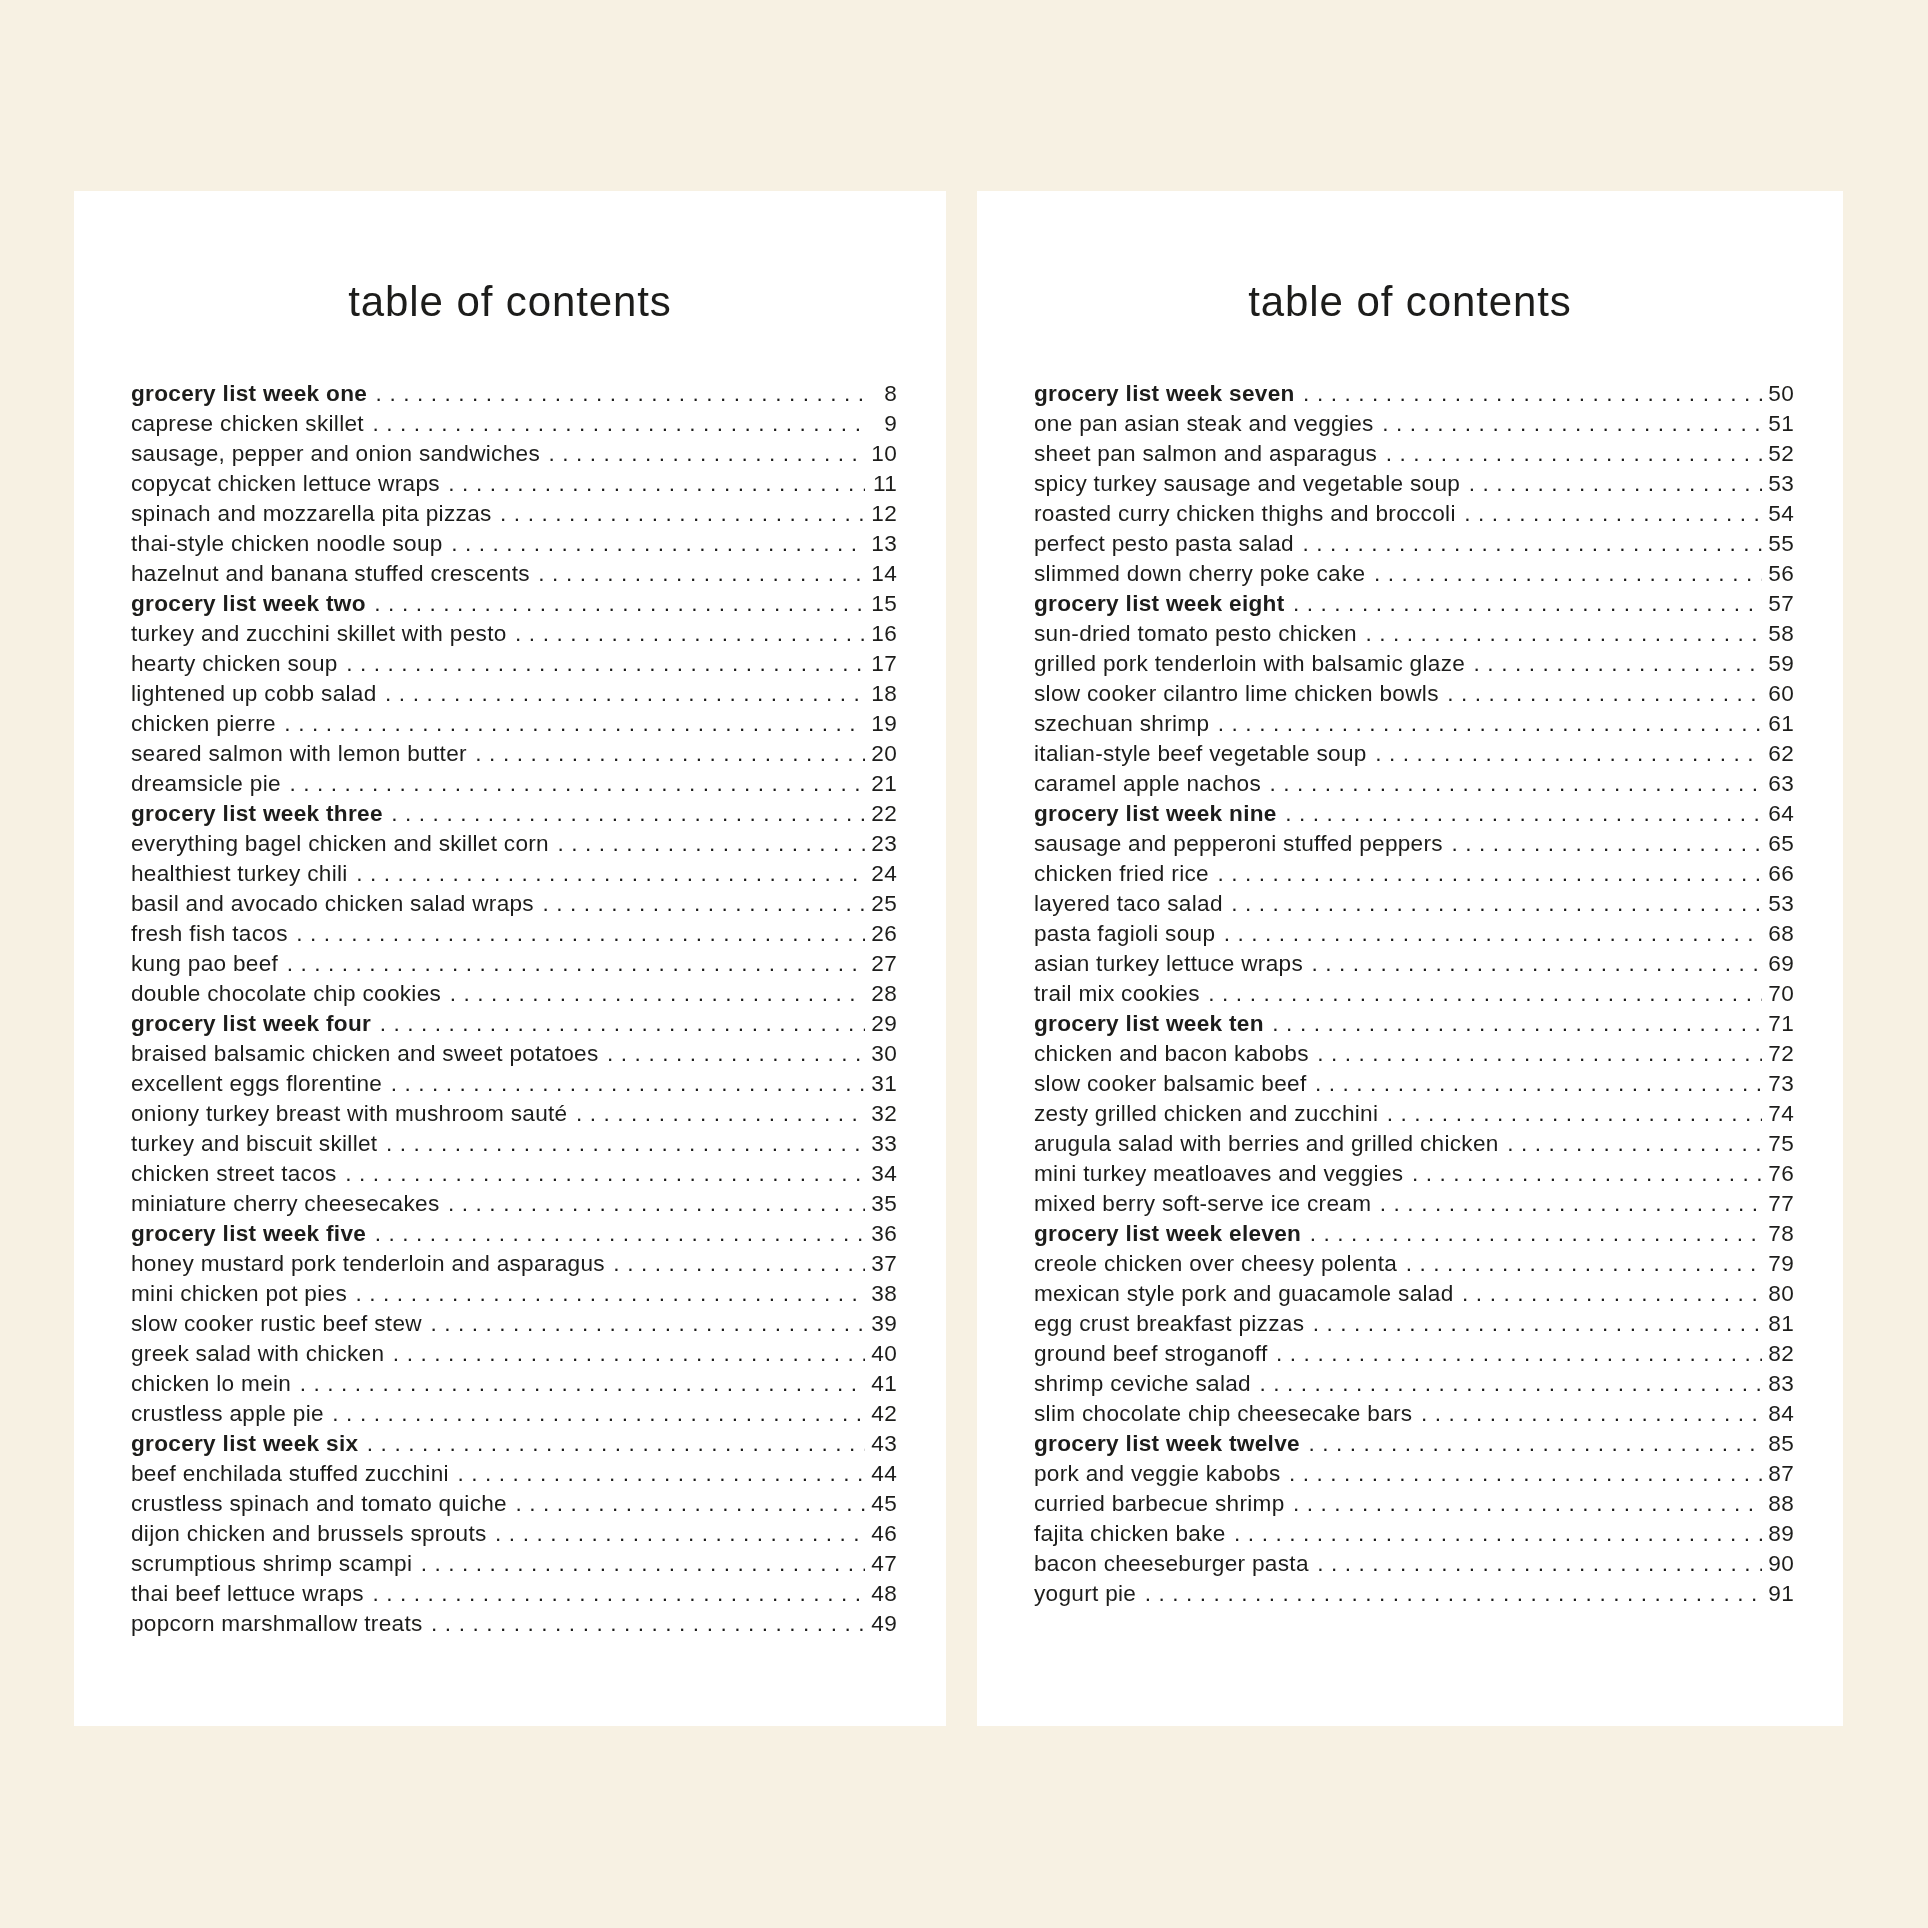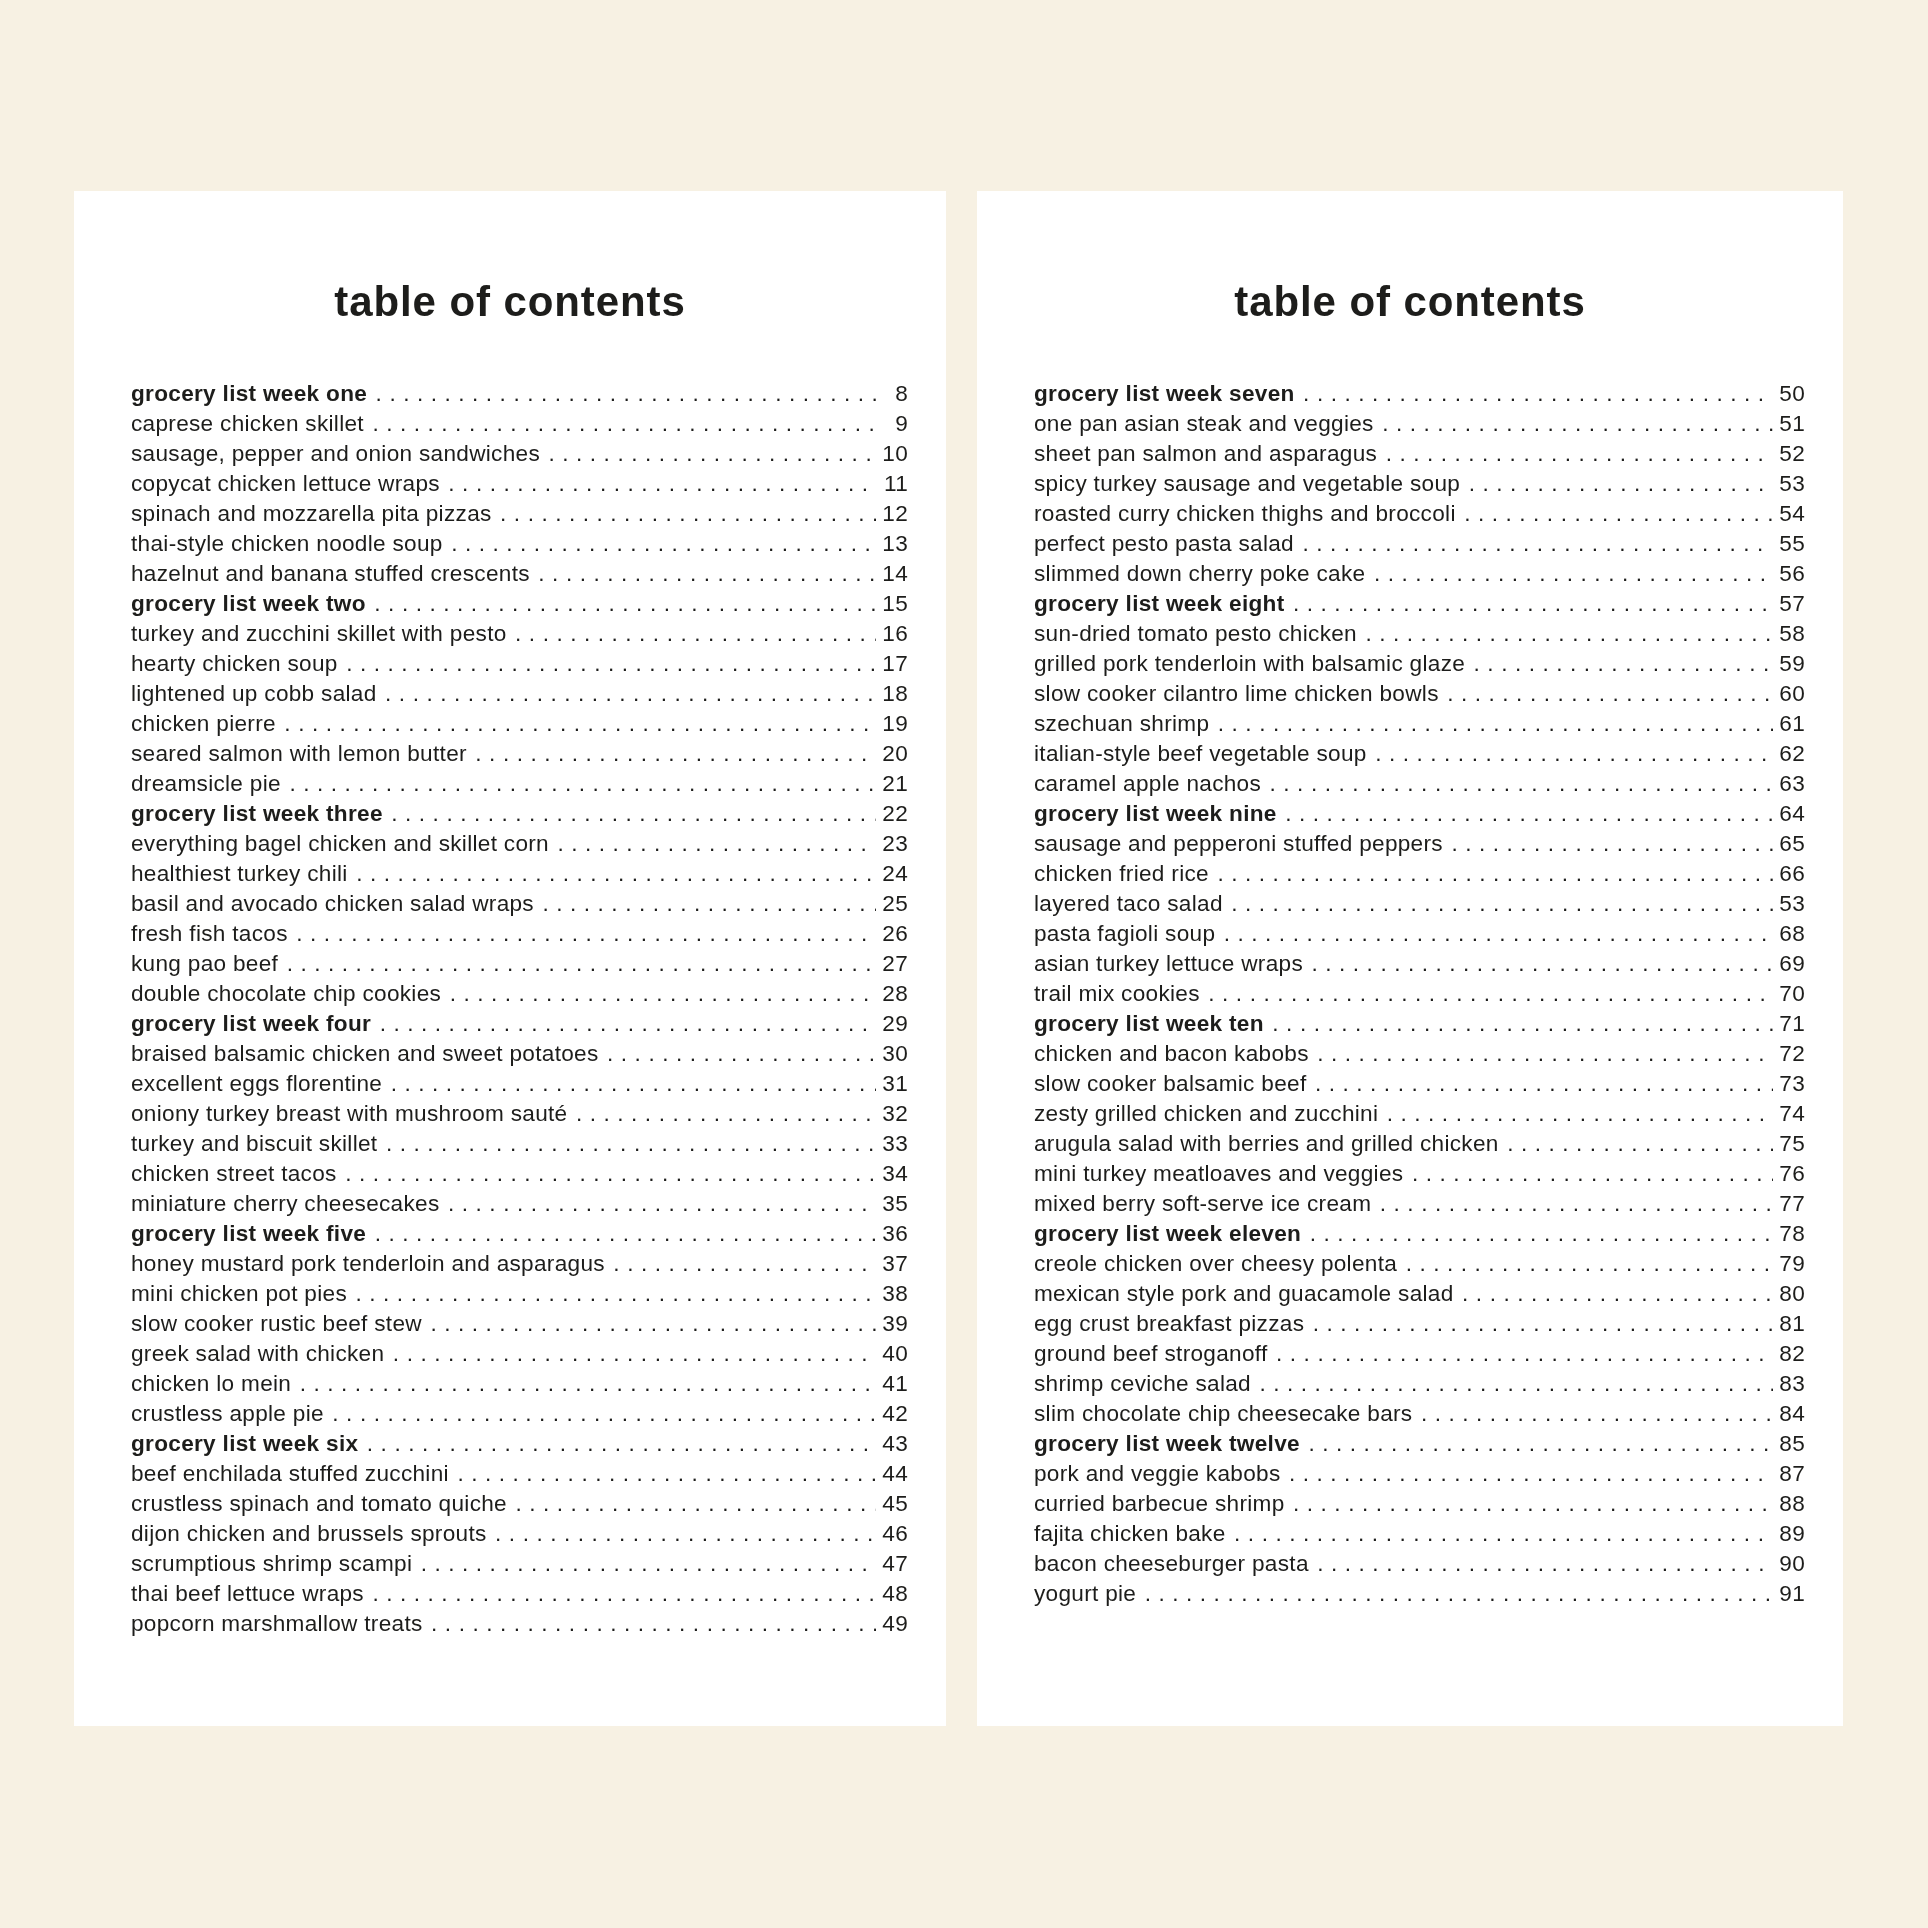--- a/index.html
+++ b/index.html
@@ -21,28 +21,28 @@
     background: var(--paper, #ffffff);
   }
   .page-left  { left: 74px;  width: 872px; }
   .page-right { left: 977px; width: 866px; }
 
   .page-title {
     margin: 0;
     padding-top: 90px;
     text-align: center;
     font-size: 42px;
-    font-weight: 700;
+    font-weight: 400;
     letter-spacing: 0.9px;
     line-height: 1;
   }
 
   .toc {
     margin-top: 58px;
-    padding: 0 38px 0 57px;
+    padding: 0 49px 0 57px;
   }
 
   .entry {
     display: flex;
     align-items: baseline;
     height: 30px;
     font-size: 22.6px;
     font-weight: 400;
     letter-spacing: 0.3px;
     white-space: nowrap;

